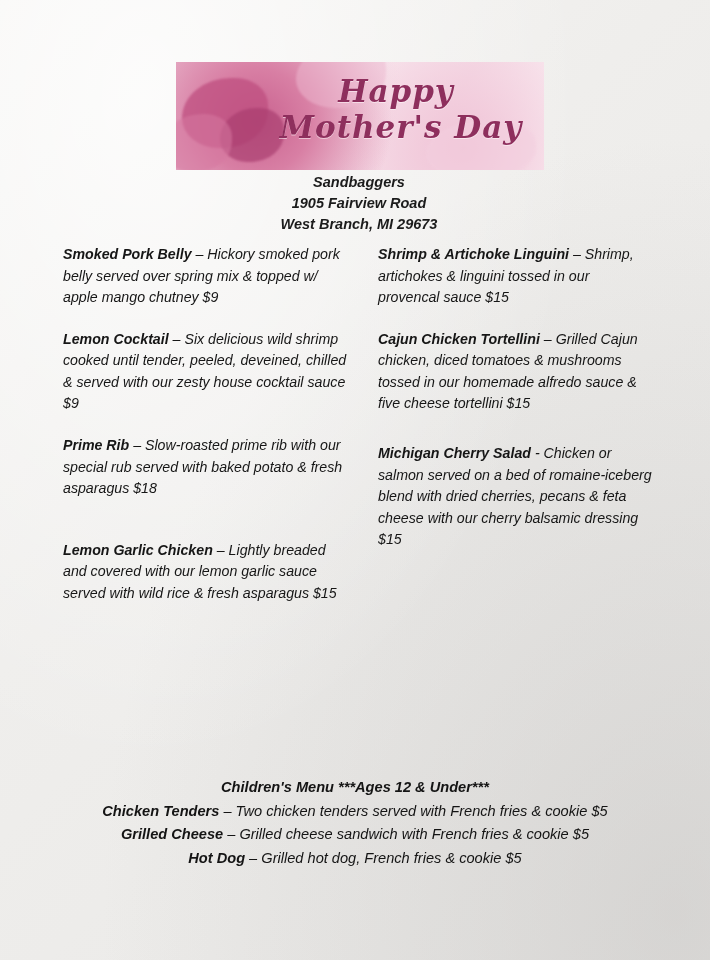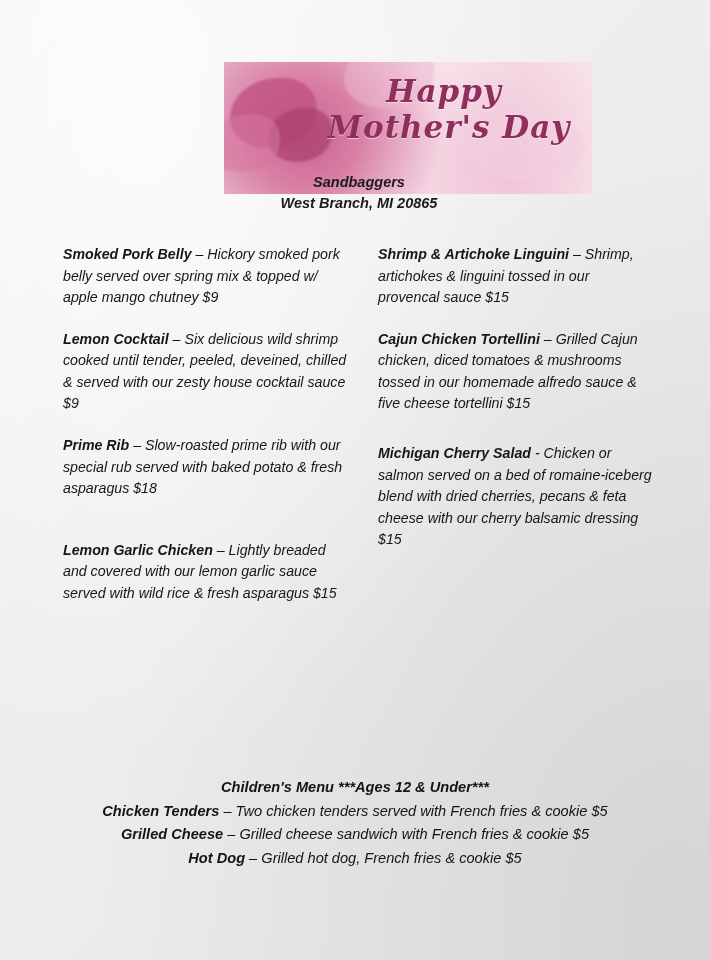--- a/index.html
+++ b/index.html
@@ -35,28 +35,27 @@
     left: 0; top: 0; right: 0; bottom: 0;
     padding: 0;
   }
 
   
   .banner {
     position: absolute;
     left: 176px;
     top: 62px;
     width: 368px;
-    height: 132px;
+    height: 108px;
     background:
       radial-gradient(circle at 22% 55%, #c9628f 0%, #d87fa4 18%, rgba(233,175,199,0.0) 46%),
       radial-gradient(circle at 10% 25%, #e9b6cc 0%, rgba(245,214,227,0) 55%),
       radial-gradient(circle at 78% 80%, #f0c3d6 0%, rgba(250,235,241,0) 55%),
       linear-gradient(120deg, #f3d7e3 0%, #fbf0f4 45%, #f7e4ec 70%, #fdf7f9 100%);
     overflow: hidden;
-    margin-left: 48px;
   }
   .banner .petal {
     position: absolute;
     border-radius: 60% 40% 55% 45%;
     filter: blur(1px);
     opacity: 0.85;
   }
   .banner .p1 { left: 6px;  top: 16px;  width: 86px;  height: 70px; background: #bf4f80; opacity:0.75; }
   .banner .p2 { left: 44px; top: 46px;  width: 64px;  height: 54px; background: #a83c6e; opacity:0.65; }
   .banner .p3 { left: -14px; top: 52px; width: 70px;  height: 58px; background: #d678a0; opacity:0.55; }
@@ -170,21 +169,22 @@
       <span class="petal p4"></span>
       <span class="petal p5"></span>
       <div class="banner-text">
         <span class="l1">Happy</span>
         <span class="l2">Mother's Day</span>
       </div>
     </div>
 
     <div class="address">
       <div>Sandbaggers</div>
-      <div>West Branch, MI 20865</div>
+      <div>1905 Fairview Road</div>
+      <div>West Branch, MI 29673</div>
     </div>
 
     <div class="col col-left">
       <div class="item">
         <span class="nm">Smoked Pork Belly</span><span class="desc"> – Hickory smoked pork belly served over spring mix &amp; topped w/ apple mango chutney $9</span>
       </div>
       <div class="item">
         <span class="nm">Lemon Cocktail</span><span class="desc"> – Six delicious wild shrimp cooked until tender, peeled, deveined, chilled &amp; served with our zesty house cocktail sauce $9</span>
       </div>
       <div class="item">

